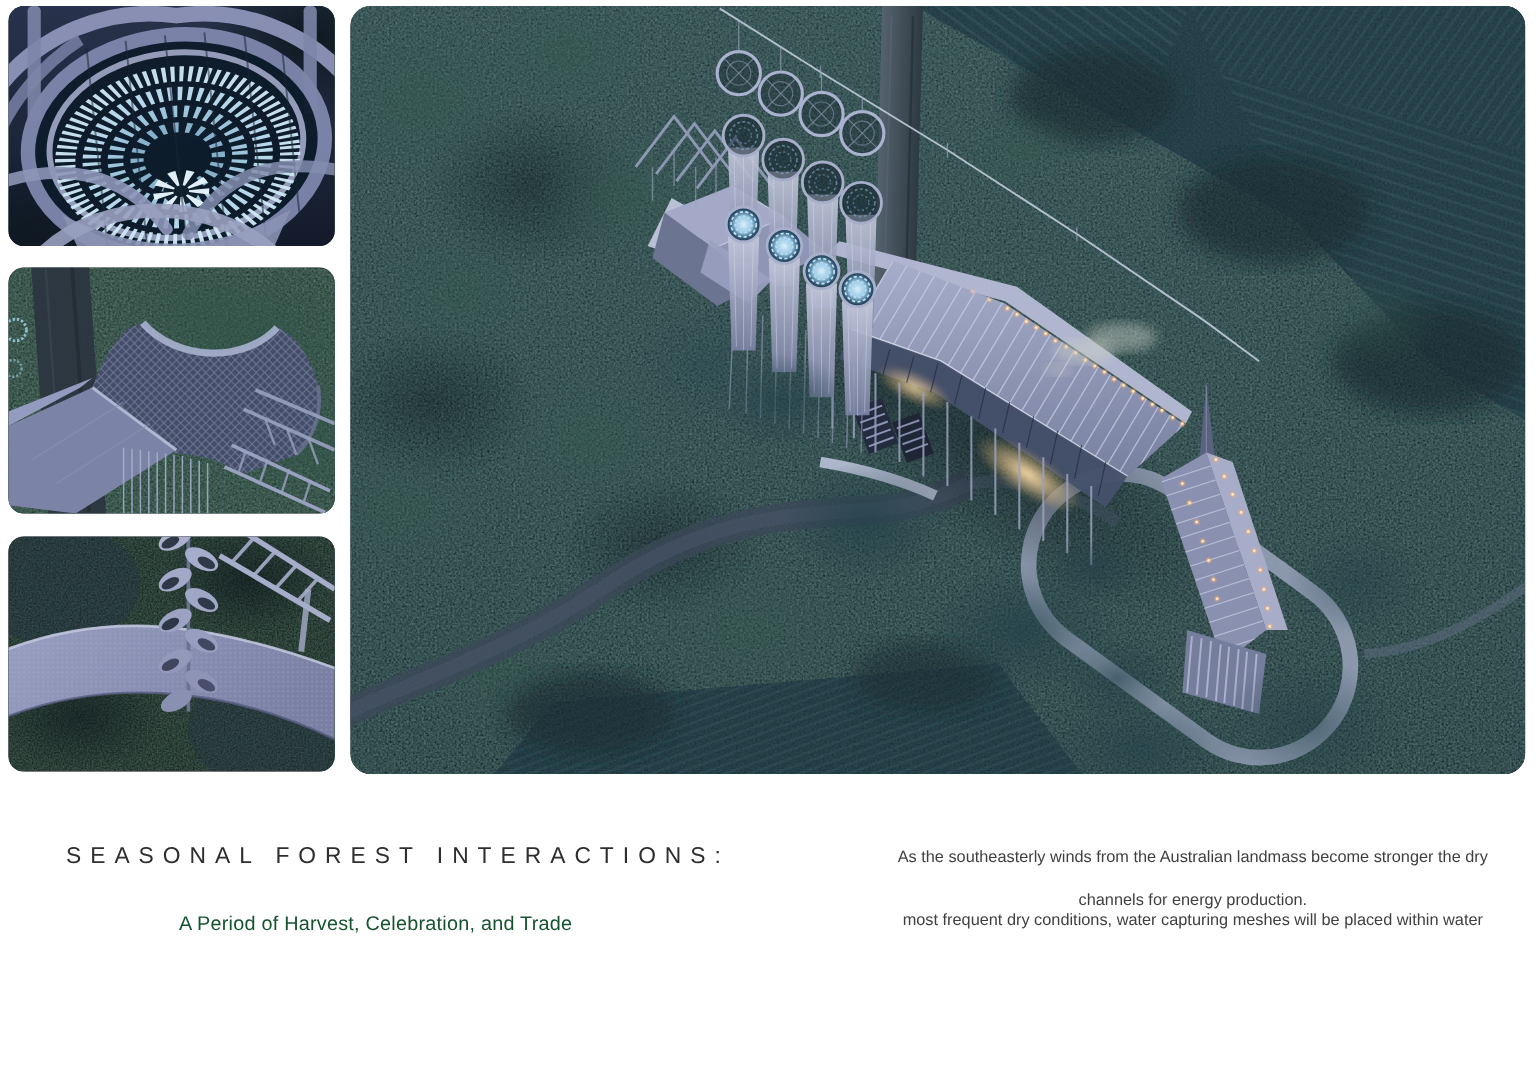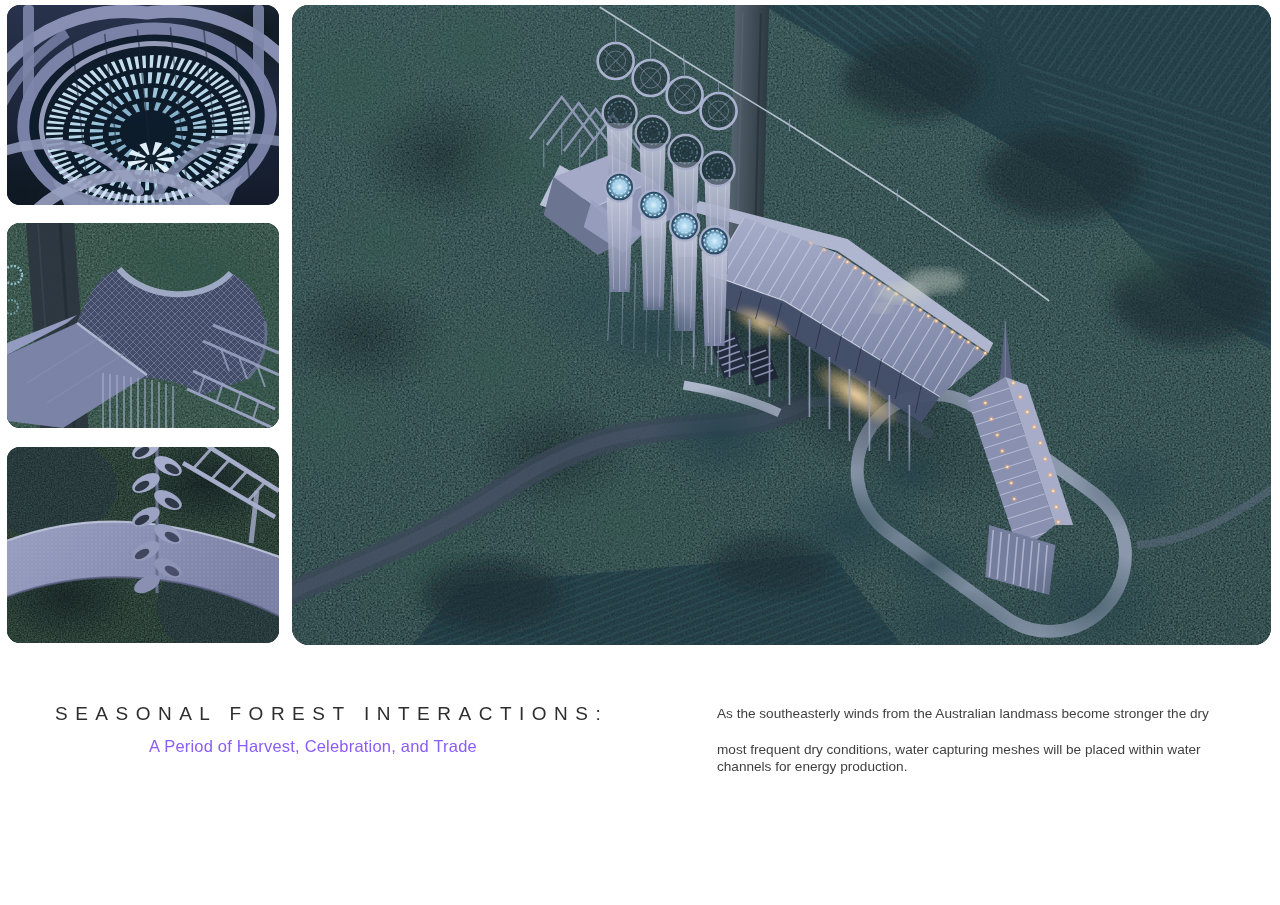--- a/index.html
+++ b/index.html
@@ -6,22 +6,22 @@
   body{background:var(--page_bg,#fff);font-family:"Liberation Sans",sans-serif;}
   .board{position:relative;width:1280px;height:905px;background:var(--page_bg,#fff);overflow:hidden;}
   .fig{position:absolute;overflow:hidden;background:#1a2531;}
   .fig svg{display:block;width:100%;height:100%;}
   #fig-detail-1{left:7px;top:5px;width:272px;height:200px;border-radius:13px;}
   #fig-detail-2{left:7px;top:223px;width:272px;height:205px;border-radius:13px;}
   #fig-detail-3{left:7px;top:447px;width:272px;height:196px;border-radius:13px;}
   #fig-main{left:292px;top:5px;width:979px;height:640px;border-radius:17px;}
   .cap-left{position:absolute;left:55px;top:703px;width:516px;}
   .cap-title{margin:0;font-size:19px;font-weight:300;letter-spacing:7.5px;color:var(--title,#2e2e2e);white-space:nowrap;}
-  .cap-subtitle{margin:12px 0 0 0;font-size:16.5px;font-weight:400;color:#8b5cf6;text-align:center;letter-spacing:.2px;}
-  .cap-right{position:absolute;left:717px;top:705px;width:514px;color:var(--text,#3f3f3f);font-size:13.6px;line-height:17.6px;}
+  .cap-subtitle{margin:36px 0 0 0;font-size:16.5px;font-weight:400;color:#14532d;text-align:center;letter-spacing:.2px;}
+  .cap-right{position:absolute;left:737px;top:705px;width:514px;color:var(--text,#3f3f3f);font-size:13.6px;line-height:17.6px;text-align:center;}
   .para{margin:0 0 18px 0;}
   .tline{display:block;}
 </style>
 </head>
 <body>
 
 <svg width="0" height="0" style="position:absolute" aria-hidden="true">
   <defs>
     <filter id="fol" x="-5%" y="-5%" width="110%" height="110%">
       <feTurbulence type="fractalNoise" baseFrequency="0.55" numOctaves="3" seed="7"></feTurbulence>
@@ -572,19 +572,19 @@
   <section>
     <div class="cap-left">
       <h1 class="cap-title">SEASONAL FOREST INTERACTIONS:</h1>
       <p class="cap-subtitle">A Period of Harvest, Celebration, and Trade</p>
     </div>
     <div class="cap-right">
       <p class="para">
         <span class="tline">As the southeasterly winds from the Australian landmass become stronger the dry</span>
       </p>
       <p class="para">
+        <span class="tline">channels for energy production.</span>
         <span class="tline">most frequent dry conditions, water capturing meshes will be placed within water</span>
-        <span class="tline">channels for energy production.</span>
       </p>
     </div>
   </section>
 
 </div>
 
 </body></html>

